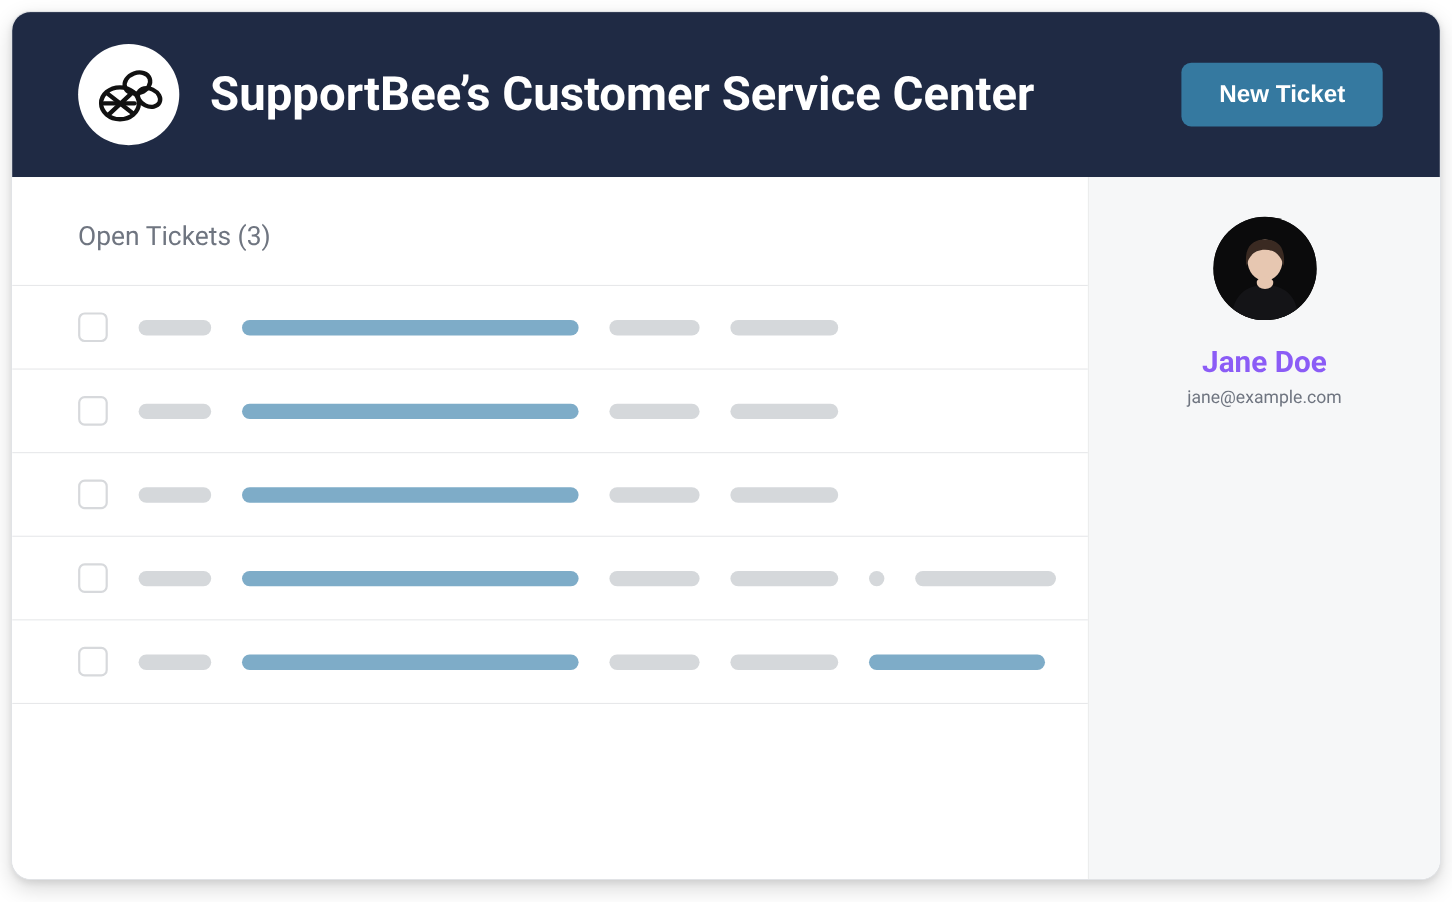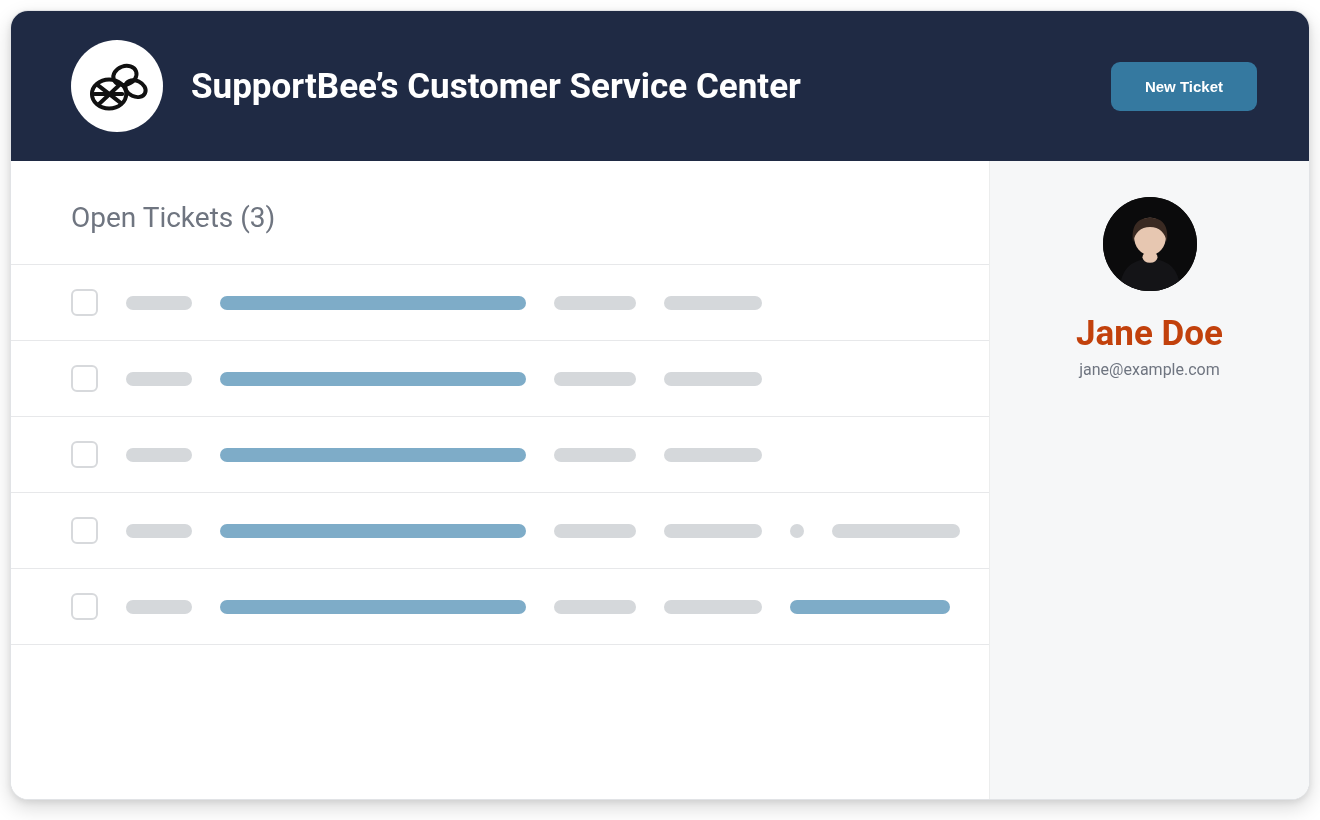--- a/index.html
+++ b/index.html
@@ -24,45 +24,45 @@
     padding: 0 52px 0 60px;
     gap: 28px;
   }
   .logo {
     width: 92px; height: 92px; border-radius: 50%; background: #fff;
     display: flex; align-items: center; justify-content: center;
     flex: 0 0 auto;
   }
   .logo svg { width: 66px; height: 66px; }
   .title {
-    color: #fff; font-size: 35px; font-weight: 700; flex: 1 1 auto;
+    color: #fff; font-size: 43px; font-weight: 700; flex: 1 1 auto;
   }
   .new-ticket-btn {
     background: #3579a0;
     color: #fff;
-    font-size: 15px;
+    font-size: 22px;
     font-weight: 600;
     padding: 16px 34px;
     border: none;
     border-radius: 9px;
     cursor: pointer;
   }
   .body {
     flex: 1 1 auto;
     display: flex;
     min-height: 0;
   }
   .main {
     flex: 1 1 auto;
     background: #fff;
     overflow: hidden;
   }
   .section-title {
     color: #6f7580;
-    font-size: 28px;
+    font-size: 24px;
     padding: 40px 0 30px 60px;
   }
   .row {
     border-top: 1px solid #e7e8ea;
     display: flex;
     align-items: center;
     gap: 28px;
     padding: 24px 40px 24px 60px;
   }
   .row:last-child { border-bottom: 1px solid #e7e8ea; }
@@ -86,21 +86,21 @@
     display: flex;
     flex-direction: column;
     align-items: center;
   }
   .avatar {
     width: 94px; height: 94px; border-radius: 50%; overflow: hidden;
     background: #0c0c0c; display:flex; align-items:center; justify-content:center;
     margin-bottom: 22px;
   }
   .avatar svg { width: 94px; height: 94px; display:block; }
-  .user-name { font-size: 35px; font-weight: 700; color: #c2410c; margin-bottom: 6px; }
+  .user-name { font-size: 27px; font-weight: 700; color: #8b5cf6; margin-bottom: 6px; }
   .user-email { font-size: 16px; color: #6f7580; }
 </style>
 </head>
 <body>
 
 <div class="card">
 
   <div class="header">
     <div class="logo">
       <svg viewBox="0 0 100 100">

